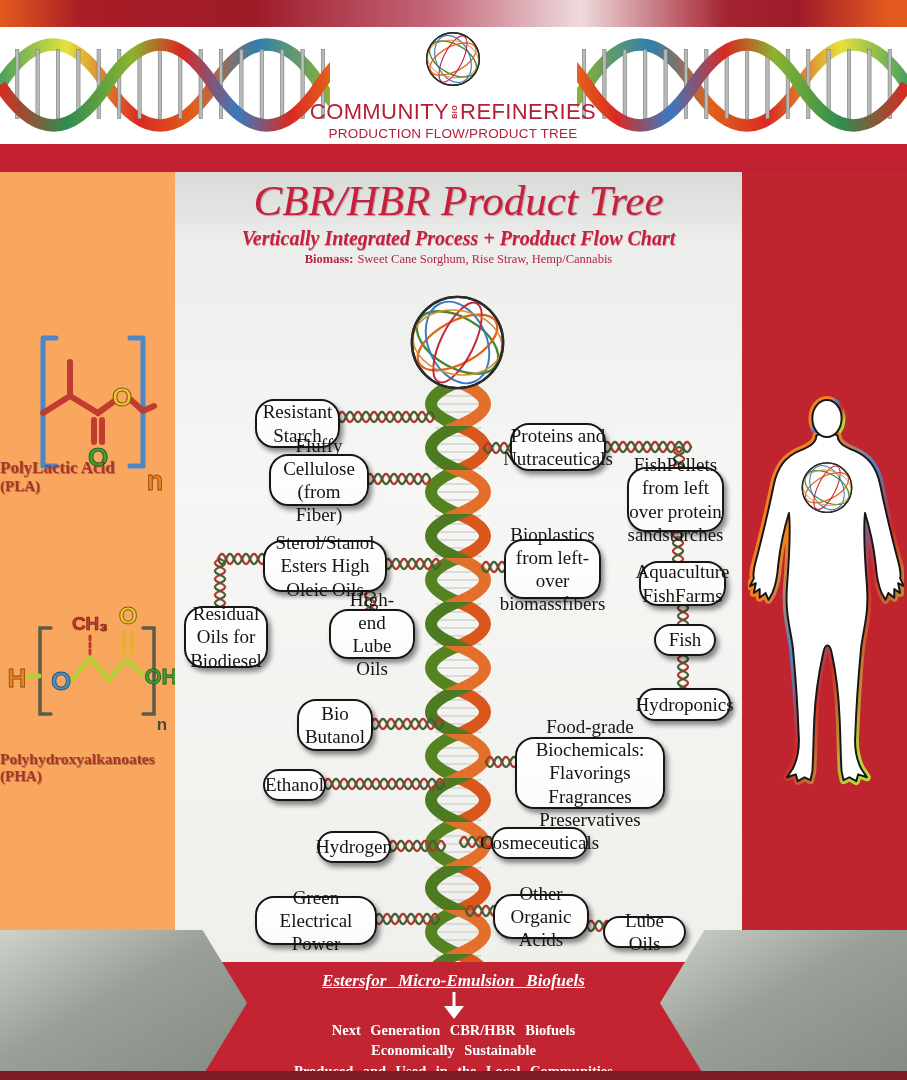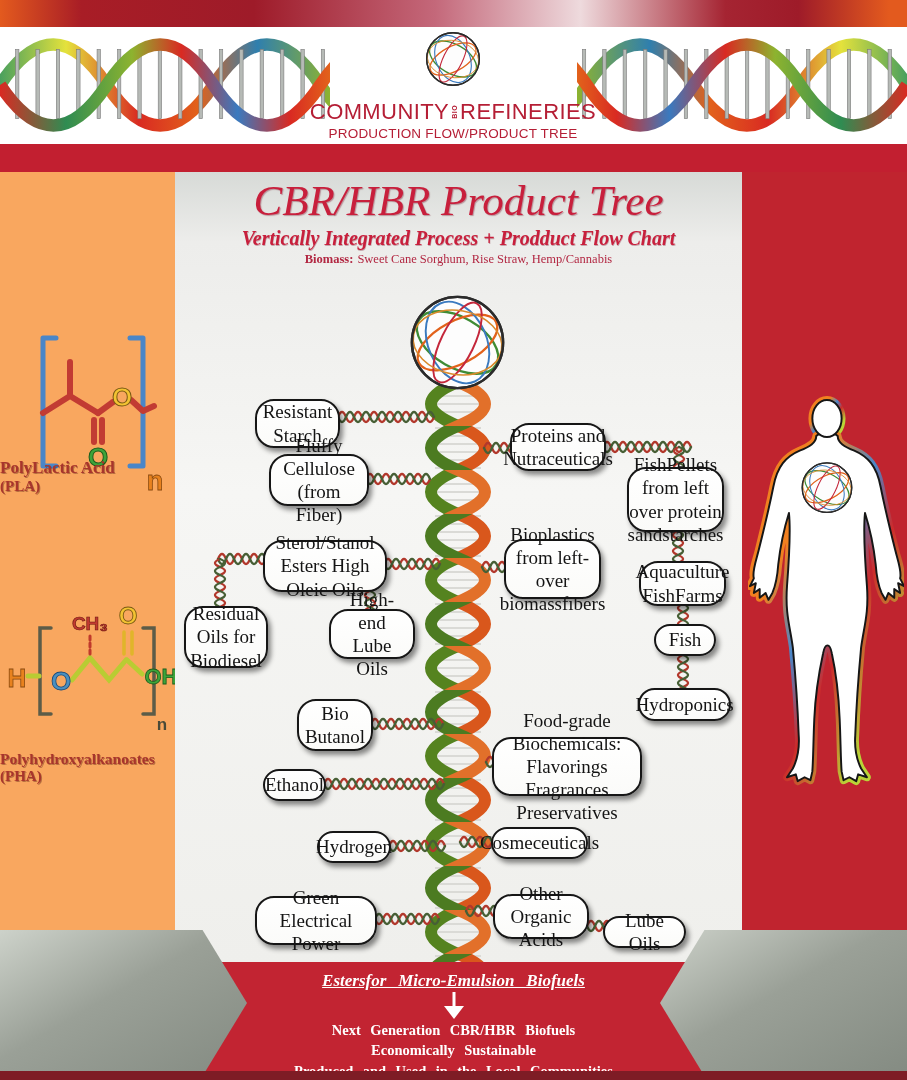--- a/index.html
+++ b/index.html
@@ -459,21 +459,21 @@
   <div class="node" style="left:269px;top:454px;width:100px;height:52px">Fluffy Cellulose (from Fiber)</div>
   <div class="node" style="left:627px;top:467px;width:97px;height:65px">FishPellets from left over protein sandstarches</div>
   <div class="node" style="left:263px;top:540px;width:124px;height:52px">Sterol/Stanol Esters High Oleic Oils</div>
   <div class="node" style="left:504px;top:539px;width:97px;height:60px">Bioplastics from left-over biomassfibers</div>
   <div class="node" style="left:639px;top:561px;width:87px;height:45px">Aquaculture FishFarms</div>
   <div class="node" style="left:184px;top:606px;width:84px;height:62px">Residual Oils for Biodiesel</div>
   <div class="node" style="left:329px;top:609px;width:86px;height:50px">High-end Lube Oils</div>
   <div class="node" style="left:654px;top:624px;width:62px;height:32px">Fish</div>
   <div class="node" style="left:638px;top:688px;width:93px;height:33px">Hydroponics</div>
   <div class="node" style="left:297px;top:699px;width:76px;height:52px">Bio Butanol</div>
-  <div class="node" style="left:492px;top:737px;width:150px;height:59px">Food-grade Biochemicals: Flavorings Fragrances Preservatives</div>
+  <div class="node" style="left:515px;top:737px;width:150px;height:72px">Food-grade Biochemicals: Flavorings Fragrances Preservatives</div>
   <div class="node" style="left:263px;top:769px;width:63px;height:32px">Ethanol</div>
   <div class="node" style="left:317px;top:831px;width:74px;height:32px">Hydrogen</div>
   <div class="node" style="left:491px;top:827px;width:97px;height:32px">Cosmeceuticals</div>
   <div class="node" style="left:255px;top:896px;width:122px;height:49px">Green Electrical Power</div>
   <div class="node" style="left:493px;top:894px;width:96px;height:45px">Other Organic Acids</div>
   <div class="node" style="left:603px;top:916px;width:83px;height:32px">Lube Oils</div>
 
   <svg class="human" viewBox="0 0 160 400">
     <defs>
       <linearGradient id="aura" x1="0" y1="0" x2="1" y2="1">

